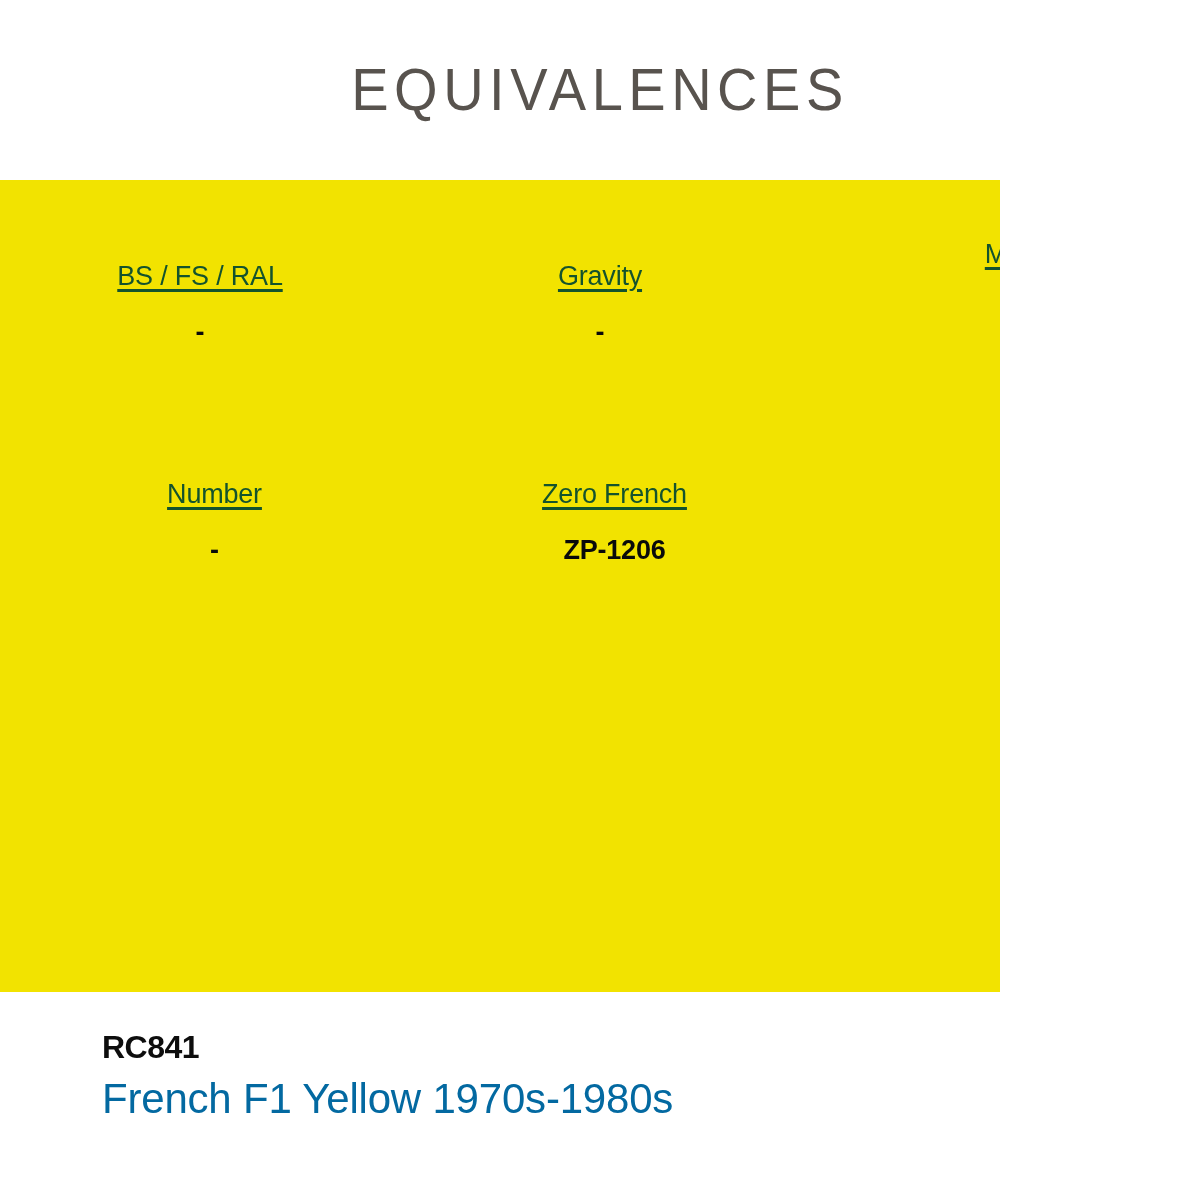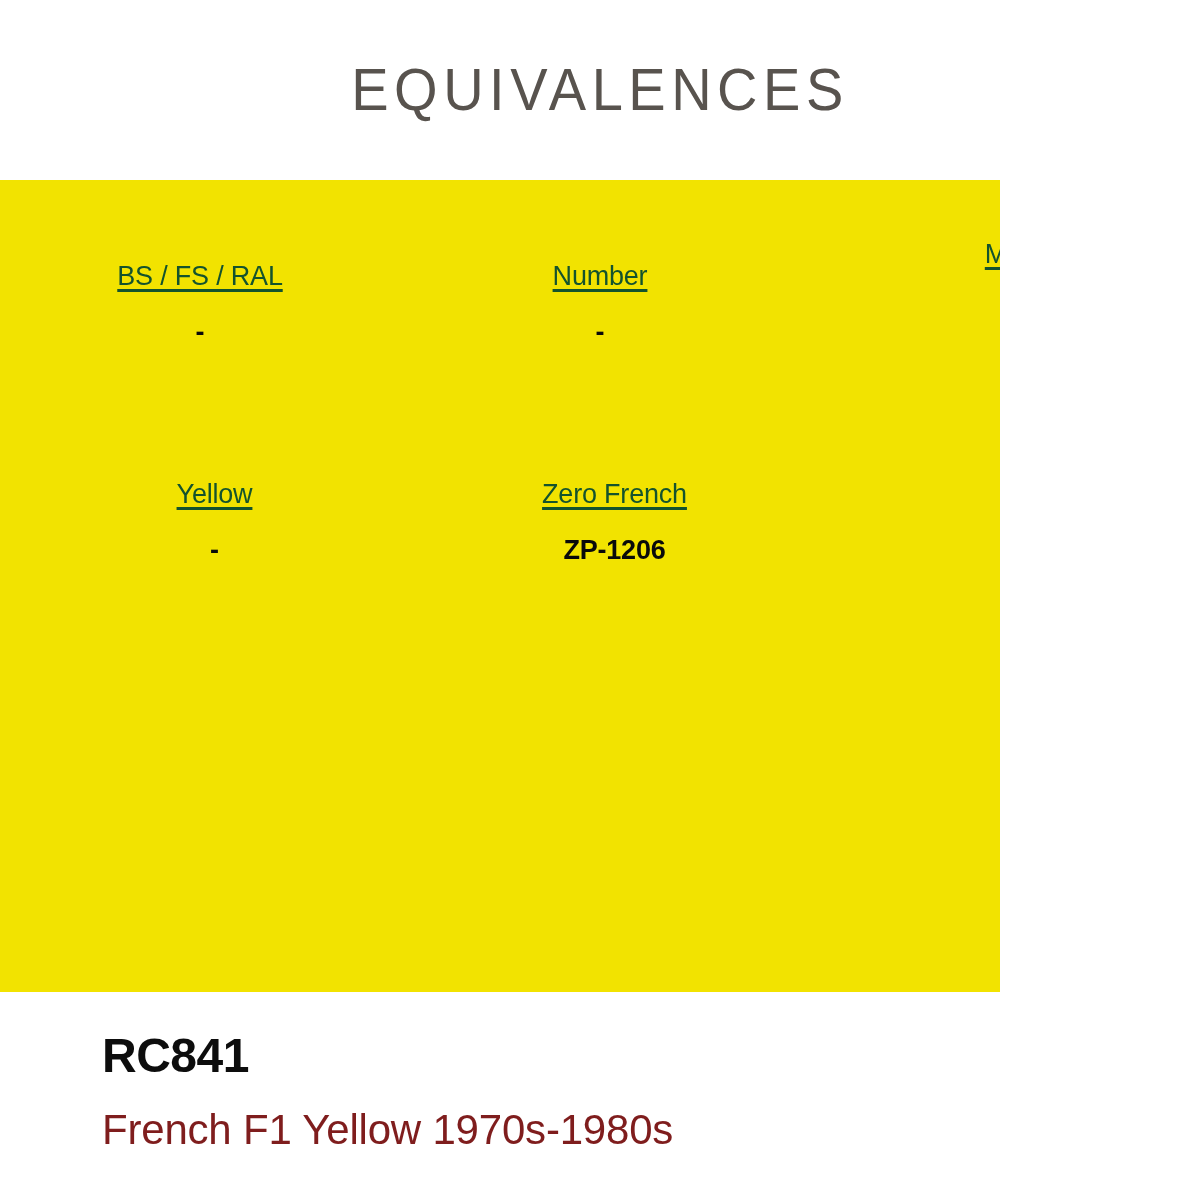--- a/index.html
+++ b/index.html
@@ -108,34 +108,34 @@
     left: 0;
     top: 992px;
     width: 1200px;
     height: 208px;
     background: #ffffff;
     padding: 38px 0 0 102px;
   }
 
   #paint-code {
     font-family: "Liberation Sans", sans-serif;
-    font-size: 48px;
+    font-size: 32px;
     font-weight: bold;
     color: #0d0d0d;
     letter-spacing: -0.5px;
     line-height: 1.1;
     white-space: nowrap;
   }
 
   #paint-name {
-    margin-top: 23px;
+    margin-top: 10px;
     font-family: "Liberation Sans", sans-serif;
     font-size: 42px;
     font-weight: 400;
-    color: #7f1d1d;
+    color: #0369a1;
     letter-spacing: -0.2px;
     line-height: 1.15;
     white-space: nowrap;
   }
 </style>
 </head>
 <body>
 
 <div id="card">
 
@@ -146,32 +146,32 @@
   <div id="swatch-panel" style="background: rgb(242, 227, 0);">
 
     <div id="equivalence-grid">
 
       <div class="equivalence-cell">
         <div class="eq-brand">BS / FS / RAL</div>
         <div class="eq-value">-</div>
       </div>
 
       <div class="equivalence-cell">
-        <div class="eq-brand">Number</div>
+        <div class="eq-brand">Gravity</div>
         <div class="eq-value">-</div>
       </div>
 
 
       <div class="equivalence-cell row-2">
         <div class="eq-brand">MRP</div>
         <div class="eq-value">-</div>
       </div>
 
       <div class="equivalence-cell row-2">
-        <div class="eq-brand">Yellow</div>
+        <div class="eq-brand">Number</div>
         <div class="eq-value">-</div>
       </div>
 
       <div class="equivalence-cell row-2">
         <div class="eq-brand">Zero French</div>
         <div class="eq-value">ZP-1206</div>
       </div>
 
     </div>
   </div>

